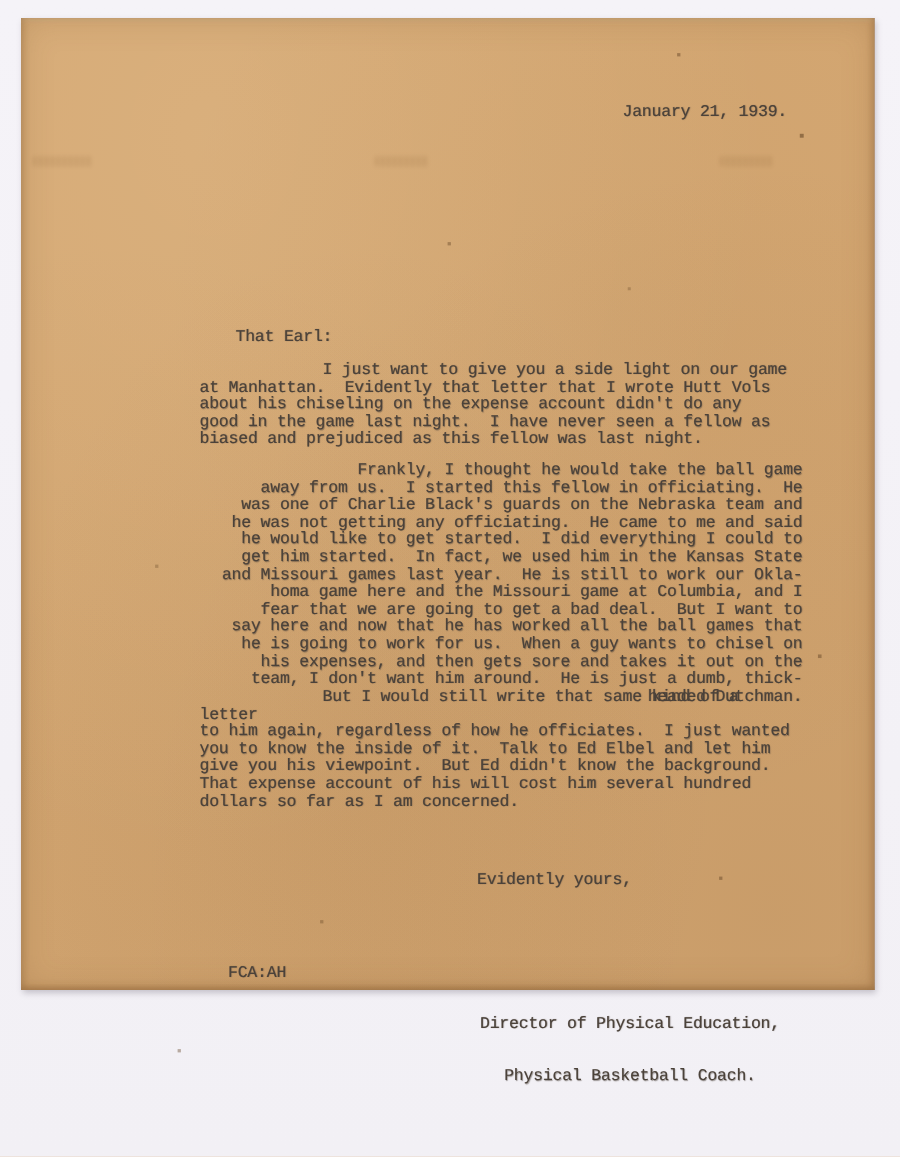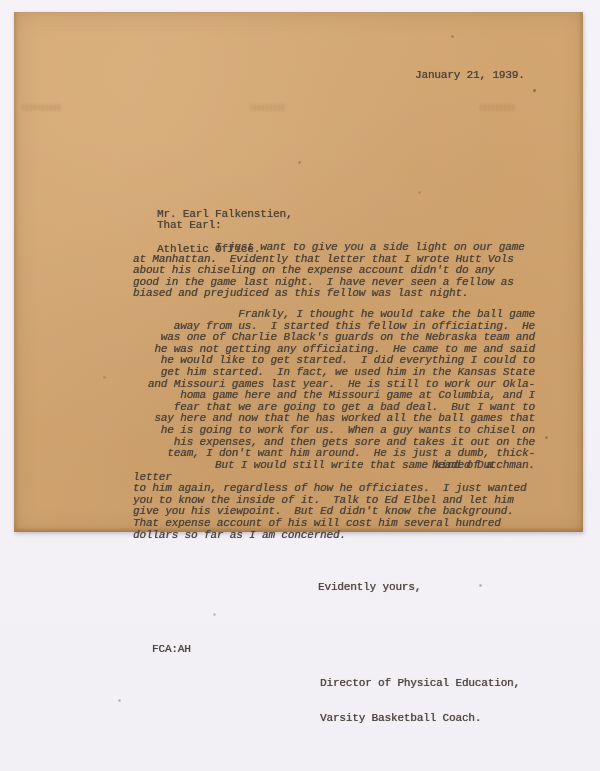--- a/index.html
+++ b/index.html
@@ -17,21 +17,21 @@
     width: 600px;
     height: 771px;
     background: linear-gradient(180deg, #f5f3f8 0%, #f2f0f5 100%);
   }
 
   .paper {
     position: absolute;
     left: 14px;
     top: 12px;
     width: 569px;
-    height: 520px;
+    height: 648px;
     background-color: #d4a772;
     background-image:
       radial-gradient(ellipse at 22% 12%, rgba(255, 236, 200, 0.12), transparent 60%),
       radial-gradient(ellipse at 70% 30%, rgba(125, 85, 45, 0.05), transparent 55%),
       radial-gradient(ellipse at 40% 75%, rgba(125, 85, 45, 0.07), transparent 50%),
       radial-gradient(ellipse at 88% 92%, rgba(105, 65, 30, 0.10), transparent 60%),
       radial-gradient(ellipse at 10% 95%, rgba(110, 70, 35, 0.06), transparent 55%);
     box-shadow:
       1px 2px 4px rgba(60, 50, 70, 0.25),
       inset 0 0 22px rgba(125, 80, 40, 0.22),
@@ -51,26 +51,26 @@
     white-space: pre-wrap;
     text-shadow:
       0.4px 0.4px 0.7px rgba(75, 66, 58, 0.55),
       -0.2px 0 0.4px rgba(75, 66, 58, 0.30);
   }
 
   
   .date       { left: 401px; top: 58px;  }
   .address    { left: 143px; top: 174px; }
   .salutation { left: 143px; top: 208px; }
-  .para       { width: 402px; text-indent: 82px; font-style: italic; }
+  .para       { width: 402px; text-indent: 82px; }
   .para-1     { left: 119px; top: 230px; }
   .para-2     { left: 119px; top: 297px; text-align: right; }
   .para-3     { left: 119px; top: 448px; }
   .closing    { left: 304px; top: 570px; }
-  .sig        { left: 306px; top: 643px; }
+  .sig        { left: 306px; top: 643px; text-align: center; }
   .initials   { left: 138px; top: 632px; }
 
   .bleed {
     position: absolute;
     height: 7px;
     background: repeating-linear-gradient(90deg,
       rgba(130, 88, 45, 0.45) 0 2px,
       rgba(130, 88, 45, 0.05) 2px 4px);
     filter: blur(1.3px);
     opacity: 0.45;
@@ -103,24 +103,20 @@
 <div class="scan">
   <div class="paper">
 
     <div class="bleed bleed-1"></div>
     <div class="bleed bleed-2"></div>
     <div class="bleed bleed-3"></div>
     <div class="specks"></div>
 
     <div class="type date">January 21, 1939.</div>
 
-    <div class="type address">
-      <div>Mr. Earl Falkenstien,</div>
-      <div>Athletic Office.</div>
-    </div>
 
     <div class="type salutation">That Earl:</div>
 
     <div class="type para para-1">I just want to give you a side light on our game
 at Manhattan.  Evidently that letter that I wrote Hutt Vols
 about his chiseling on the expense account didn't do any
 good in the game last night.  I have never seen a fellow as
 biased and prejudiced as this fellow was last night.</div>
     <div class="type para para-2">Frankly, I thought he would take the ball game
 away from us.  I started this fellow in officiating.  He
@@ -140,19 +136,19 @@
 to him again, regardless of how he officiates.  I just wanted
 you to know the inside of it.  Talk to Ed Elbel and let him
 give you his viewpoint.  But Ed didn't know the background.
 That expense account of his will cost him several hundred
 dollars so far as I am concerned.</div>
 
     <div class="type closing">Evidently yours,</div>
 
     <div class="type sig">
       <div>Director of Physical Education,</div>
-      <div>Varsity Basketball Coach.</div>
+      <div>Physical Basketball Coach.</div>
     </div>
 
     <div class="type initials">FCA:AH</div>
 
   </div>
 </div>
 
 </body></html>

